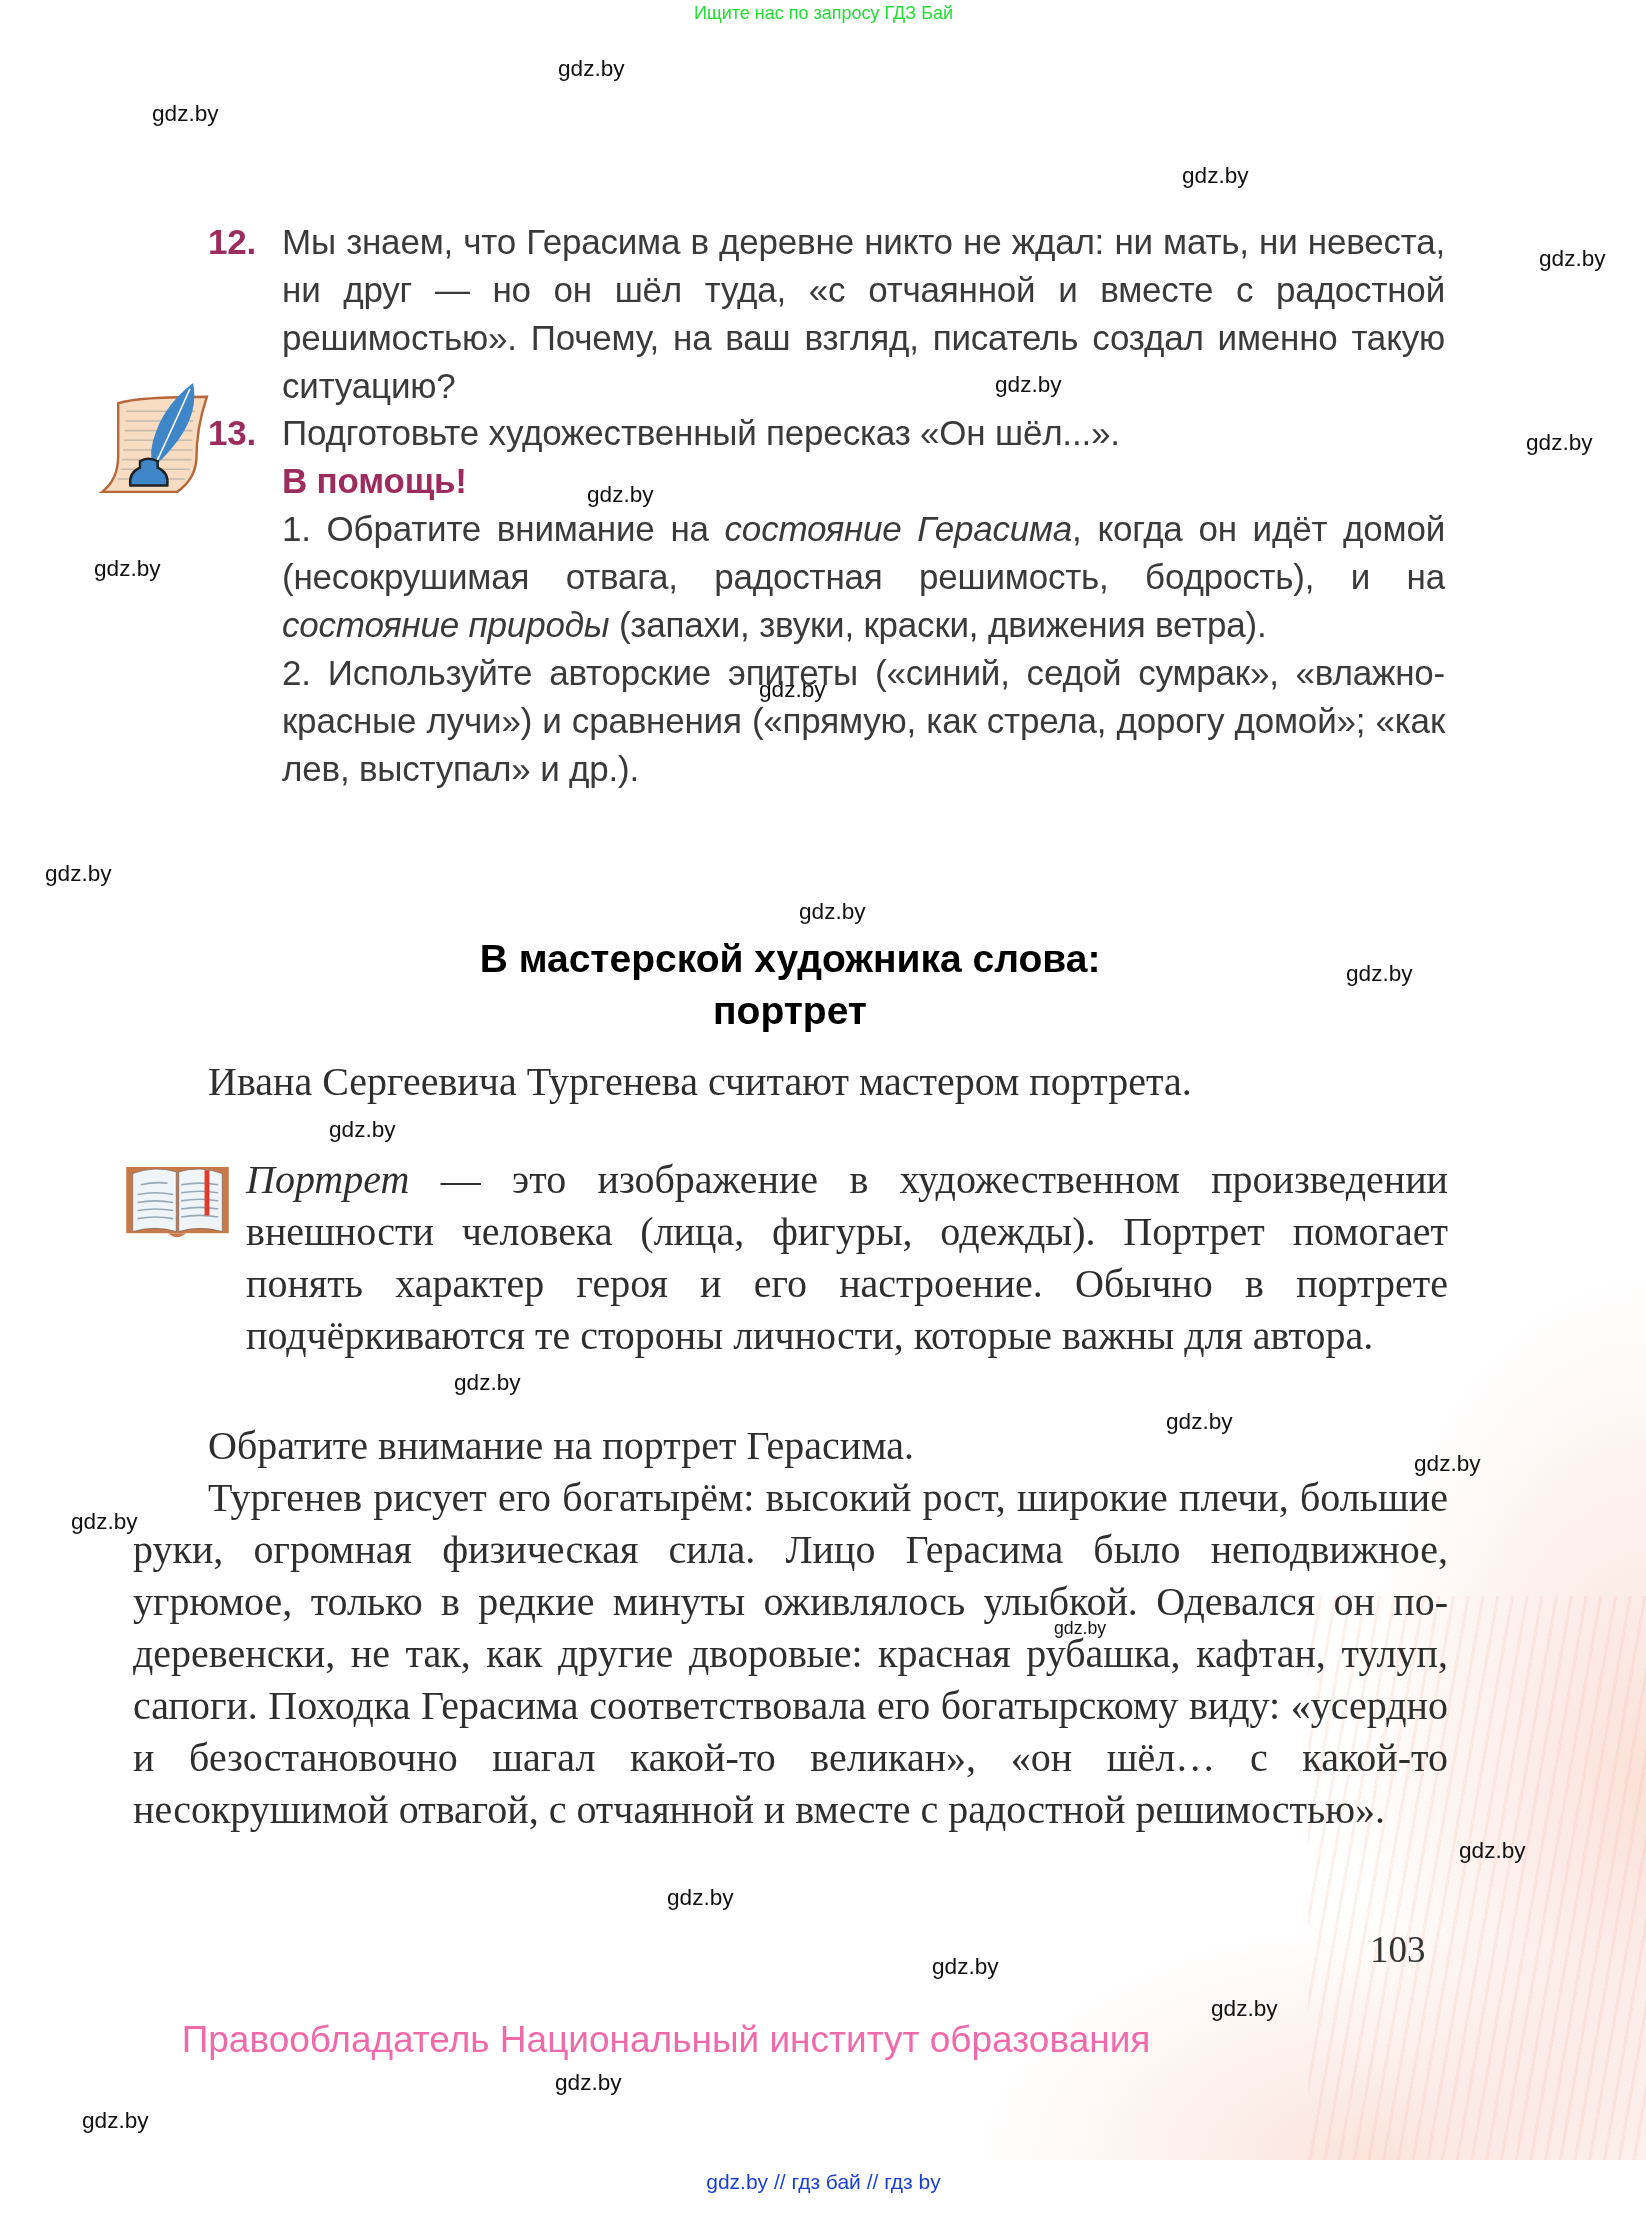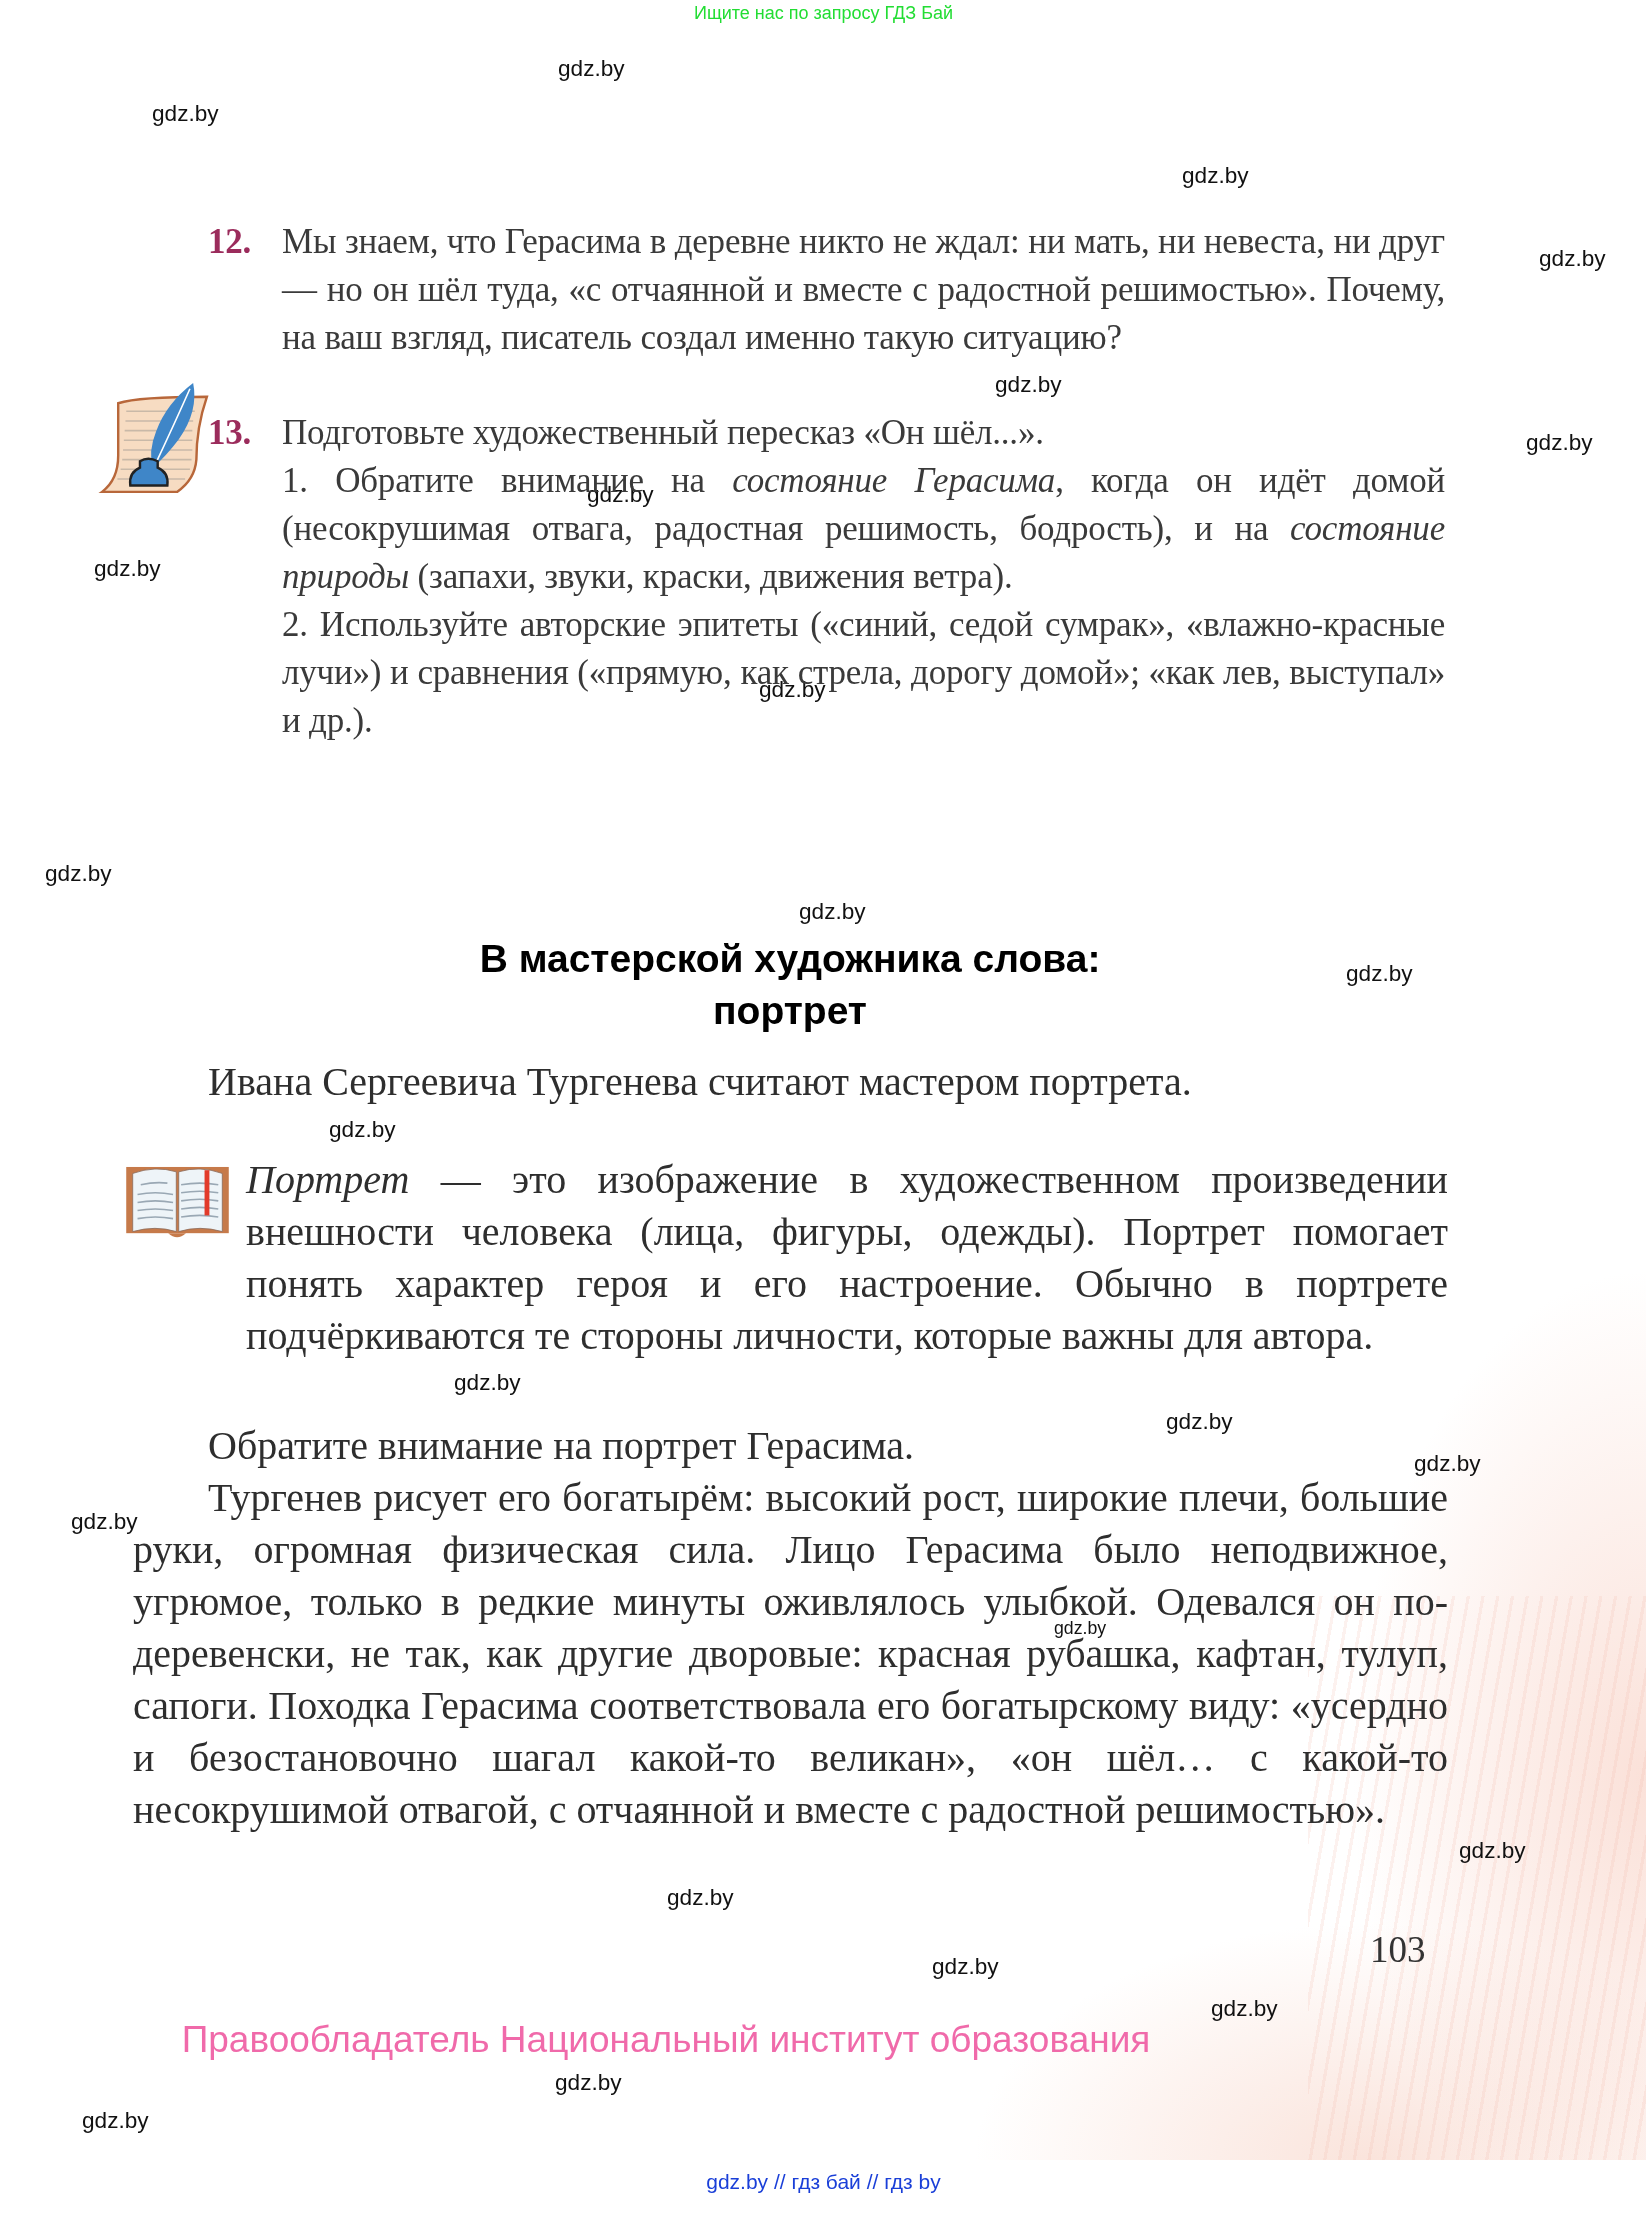--- a/index.html
+++ b/index.html
@@ -24,21 +24,21 @@
     color: #22dd33; font-size: 18px;
   }
   .wm {
     position: absolute; font-size: 22.6px; color: #111; font-family: "Liberation Sans", sans-serif;
     white-space: nowrap;
   }
   .wm.small { font-size: 17.7px; }
   .task {
     position: absolute; left: 208px; width: 1237px;
     font-size: 35px; line-height: 48px; color: #3a3a3a;
-    font-family: Liberation Serif, serif;
+    font-family: Liberation Sans, sans-serif;
     letter-spacing: -0.2px;
   }
   .task .num {
     position: absolute; left: 0; top: 0; color: #9b2c5c; font-weight: bold;
   }
   .task .body { margin-left: 74px; text-align: justify; text-align-last: left; }
   .help-title { color: #9b2c5c; font-weight: bold; }
   .help-item { text-align: justify; }
   .help-item i { font-style: italic; }
   .quill-icon { position: absolute; left: 90px; top: 379px; width: 137px; height: 121px; }
@@ -124,20 +124,21 @@
   </g>
   <path d="M128 5 Q135 40 110 75 Q95 95 78 110 Q72 90 82 65 Q95 30 128 5 Z" fill="#3f86c8"></path>
   <path d="M124 12 Q105 55 80 108" stroke="#ffffff" stroke-width="2" fill="none"></path>
   <path d="M62 110 L62 102 Q72 96 84 102 L84 110 Q98 116 96 132 L50 132 Q48 116 62 110 Z" fill="#3f86c8" stroke="#222" stroke-width="3"></path>
 </svg>
 
 <div class="task" style="top:409px">
   <span class="num">13.</span>
   <div class="body">
     <div>Подготовьте художественный пересказ «Он шёл...».</div>
+    <div class="help-title">В помощь!</div>
     <div class="help-item"><span>1. Обратите внимание на </span><i>состояние Герасима</i><span>, когда он идёт домой (несокрушимая отвага, радостная решимость, бодрость), и на </span><i>состояние природы</i><span> (запахи, звуки, краски, движения ветра).</span></div>
     <div class="help-item">2. Используйте авторские эпитеты («синий, седой сумрак», «влажно-красные лучи») и сравнения («прямую, как стрела, дорогу домой»; «как лев, выступал» и др.).</div>
   </div>
 </div>
 
 <div class="section-title">
   <div>В мастерской художника слова:</div>
   <div>портрет</div>
 </div>
 

